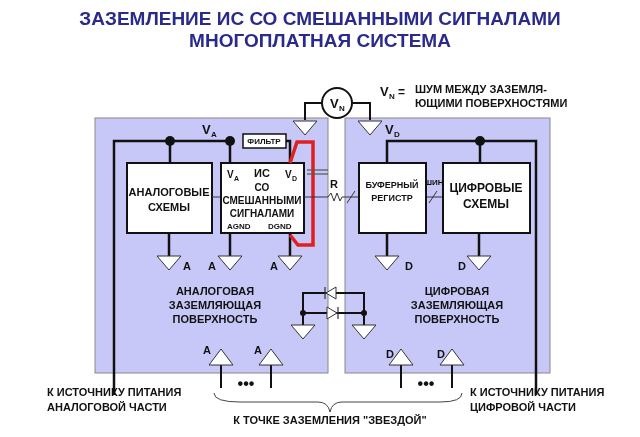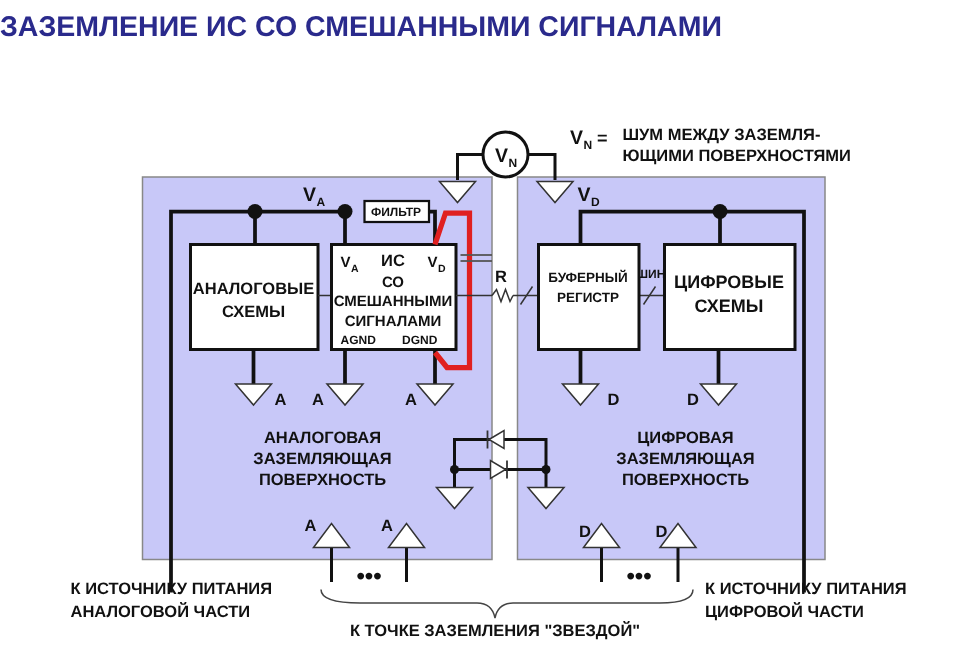--- a/index.html
+++ b/index.html
@@ -1,25 +1,26 @@
 <!DOCTYPE html>
 <html><head>
   <meta charset="utf-8">
   <style>
     html, body { margin:0; padding:0; background:#ffffff; }
     body { width:640px; height:437px; overflow:hidden; position:relative; font-family:"Liberation Sans", sans-serif; }
-    .title { position:absolute; left:0; top:8px; width:640px; text-align:left; color:#2a2a8c; font-weight:bold; font-size:19px; line-height:22px; }
+    .title { position:absolute; left:0; top:8px; width:640px; text-align:center; color:#2a2a8c; font-weight:bold; font-size:19px; line-height:22px; }
     svg { position:absolute; left:0; top:0; }
     svg text { font-family:"Liberation Sans", sans-serif; font-weight:bold; fill:#111; }
   </style>
 </head>
 <body>
 
 <div class="title">
   <div>ЗАЗЕМЛЕНИЕ ИС СО СМЕШАННЫМИ СИГНАЛАМИ</div>
+  <div>МНОГОПЛАТНАЯ СИСТЕМА</div>
 </div>
 
 <svg width="640" height="437" viewBox="0 0 640 437">
   <defs>
     <g id="gnd-down">
       <polygon points="-12,0 12,0 0,14" fill="#fff" stroke="#333" stroke-width="1"></polygon>
     </g>
     <g id="gnd-up">
       <polygon points="-12,0 12,0 0,-16" fill="#fff" stroke="#333" stroke-width="1"></polygon>
     </g>

